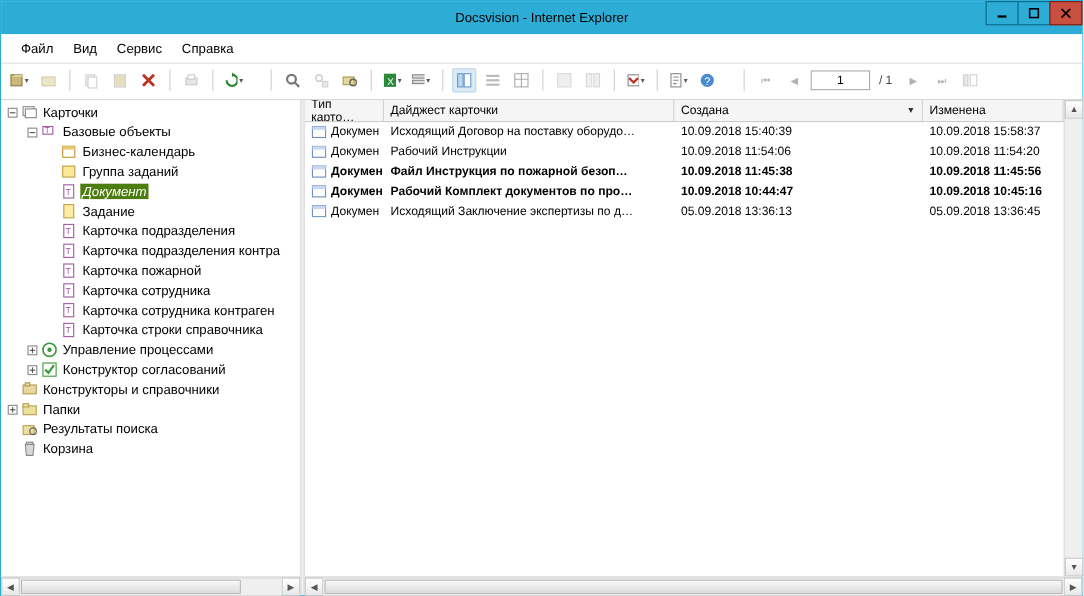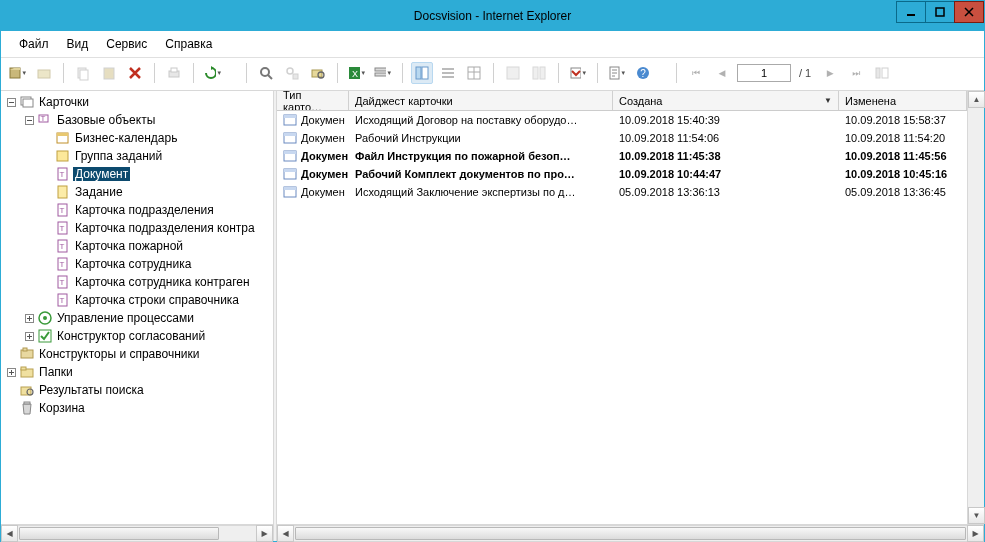--- a/index.html
+++ b/index.html
@@ -176,22 +176,23 @@
   .toggle.plus .box::after {
     top: 1px; bottom: 1px; left: 3px; width: 1px;
   }
   .node-icon {
     width: 16px; height: 16px;
     display: flex; align-items:center; justify-content:center;
     flex-shrink: 0;
   }
   .node-label { padding: 0 2px; cursor: default; }
   .node-label.selected {
-    background: #0c4a6e;
+    background: #4d7c0f;
     color: #fff;
+    font-style: italic;
   }
 
   
   .grid-panel {
     flex: 1;
     display: flex;
     flex-direction: column;
     position: relative;
   }
   .grid-header {

